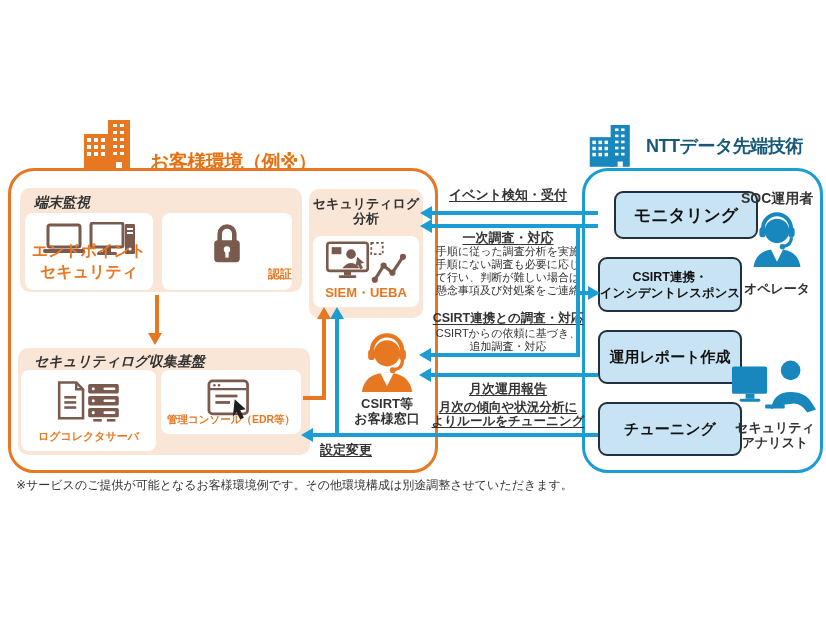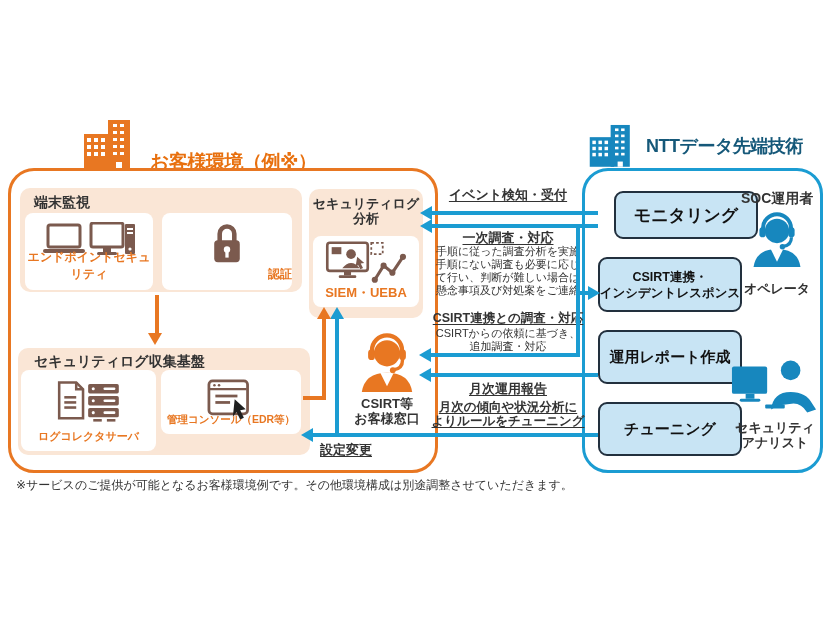--- a/index.html
+++ b/index.html
@@ -13,21 +13,21 @@
   body{font-family:"Liberation Sans","DejaVu Sans",sans-serif;color:var(--ink);}
   .stage{position:relative;width:826px;height:620px;background:#fff;overflow:hidden;}
   .abs{position:absolute;}
   .nowrap{white-space:nowrap;}
   
   .panel{position:absolute;border-radius:26px;background:#fff;}
   .panel.cust{border:3px solid var(--or);}
   .panel.ntt{border:3px solid var(--bl);}
   
   .group{position:absolute;background:var(--peach);border-radius:10px;}
-  .group-label{position:absolute;font-weight:bold;font-size:14px;color:var(--ink);}
+  .group-label{position:absolute;font-weight:bold;font-size:14px;color:var(--ink);font-style:italic;}
   .card{position:absolute;background:#fff;border-radius:8px;display:flex;flex-direction:column;align-items:center;justify-content:flex-start;}
   .card .ic{margin-top:9px;}
   .card .lb{position:absolute;bottom:7px;width:100%;text-align:center;color:var(--or);font-weight:bold;}
   
   .bbox{position:absolute;left:598px;width:140px;background:var(--lblue);border:2px solid var(--boxline);border-radius:9px;display:flex;flex-direction:column;align-items:center;justify-content:center;font-weight:bold;color:#111;}
   
   .ft{position:absolute;left:424px;width:168px;text-align:center;color:var(--ink);}
   .hd{font-size:13px;font-weight:bold;text-decoration:underline;text-underline-offset:2px;}
   .hd2{font-size:12.5px;font-weight:bold;text-decoration:underline;text-underline-offset:2px;}
   .ds{font-size:11px;line-height:13px;}
@@ -92,21 +92,21 @@
         <rect x="0" y="27" width="42" height="4" rx="2" fill="#7B5A4E"></rect>
         <rect x="48" y="1" width="32" height="24" rx="2" fill="#fff" stroke="#7B5A4E" stroke-width="3"></rect>
         <rect x="60" y="25" width="8" height="5" fill="#7B5A4E"></rect>
         <rect x="54" y="30" width="20" height="3" rx="1.5" fill="#7B5A4E"></rect>
         <rect x="82" y="2" width="10" height="30" rx="1" fill="#7B5A4E"></rect>
         <rect x="84" y="6" width="6" height="2" fill="#fff"></rect>
         <rect x="84" y="10" width="6" height="2" fill="#fff"></rect>
         <circle cx="87" cy="27" r="1.6" fill="#fff"></circle>
       </svg>
     </span>
-    <div class="lb" style="font-size:12px;">エンドポイントセキュリティ</div>
+    <div class="lb" style="font-size:16px;">エンドポイントセキュリティ</div>
   </div>
 
   <div class="card" style="left:162px;top:213px;width:130px;height:77px;">
     <span class="ic">
       <svg width="34" height="42" viewBox="0 0 36 46">
         <path d="M10 22 v-9 a8 8 0 0 1 16 0 v9" fill="none" stroke="#7B5A4E" stroke-width="5"></path>
         <rect x="4" y="20" width="28" height="24" rx="4" fill="#7B5A4E"></rect>
         <circle cx="18" cy="30" r="3.5" fill="#fff"></circle>
         <rect x="16.2" y="31" width="3.6" height="8" fill="#fff"></rect>
       </svg>

